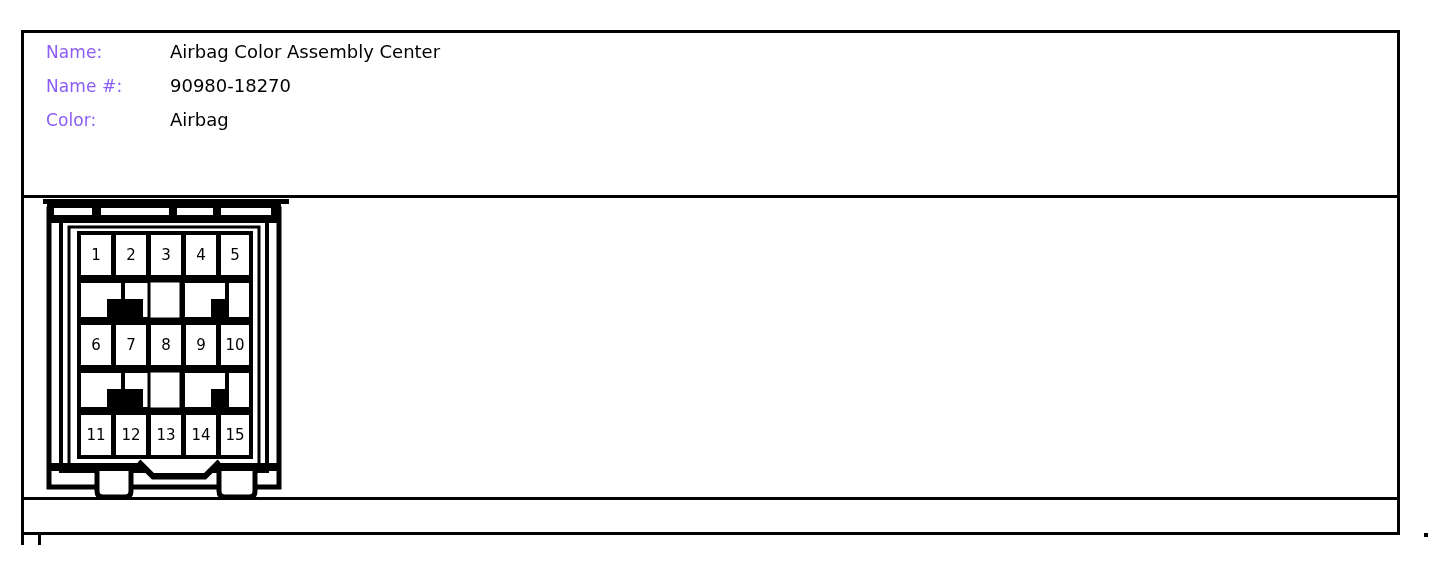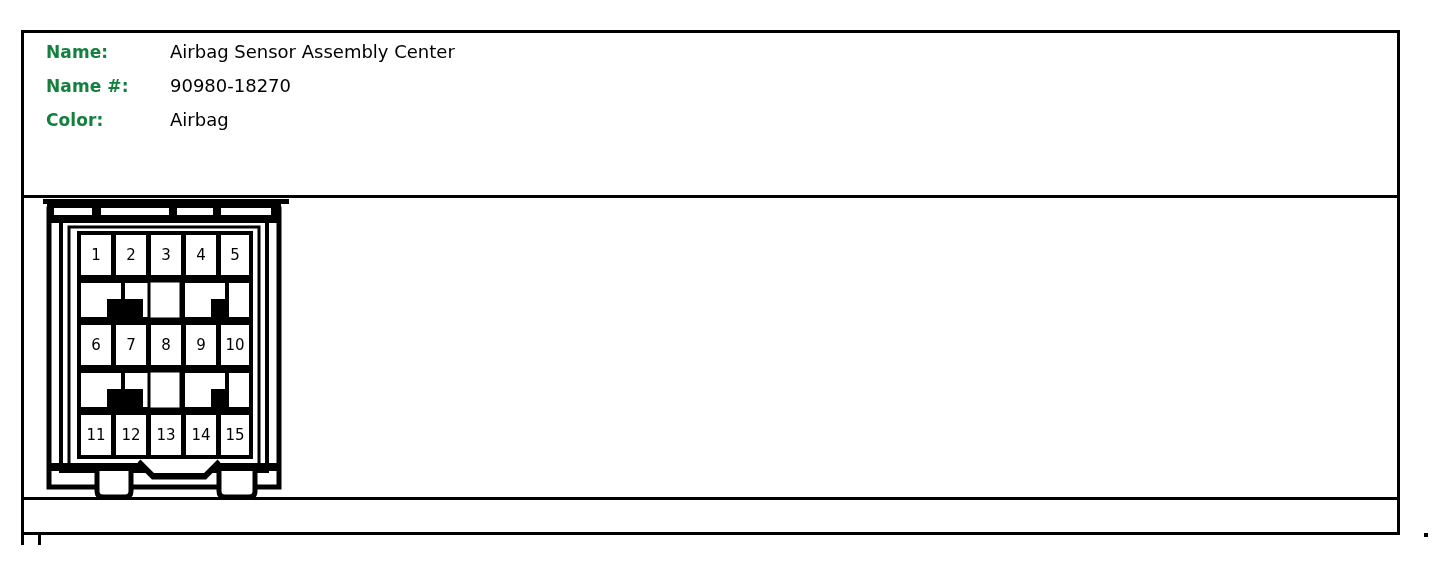--- a/index.html
+++ b/index.html
@@ -10,21 +10,21 @@
 
   
   .card{position:absolute;left:21px;top:30px;width:1379px;height:505px;
         border:3px solid #000;box-sizing:border-box;background:#fff;}
 
   
   .info{position:absolute;left:0;top:0;width:100%;height:165px;
         box-sizing:border-box;border-bottom:3px solid #000;}
   .info-row{display:flex;align-items:baseline;height:34px;padding-left:22px;}
   .info-row:first-child{padding-top:8px;}
-  .info-label{font-weight:bold;font-size:17px;color:#15803d;width:124px;
+  .info-label{font-weight:normal;font-size:17px;color:#8b5cf6;width:124px;
               flex:0 0 124px;letter-spacing:0.1px;}
   .info-value{font-size:18px;color:#000;white-space:nowrap;}
 
   
   .diagram-area{position:absolute;left:0;top:168px;width:100%;height:299px;
                 box-sizing:border-box;border-bottom:3px solid #000;}
   .conn-holder{position:absolute;left:19px;top:-2px;width:260px;height:302px;}
   .conn-holder svg{display:block;}
 
   
@@ -45,21 +45,21 @@
 
   <div class="left-rail"></div>
   <div class="rail-inner"></div>
 
   <div class="card">
 
     <div class="info">
 
       <div class="info-row">
         <span class="info-label">Name:</span>
-        <span class="info-value">Airbag Sensor Assembly Center</span>
+        <span class="info-value">Airbag Color Assembly Center</span>
       </div>
 
 
       <div class="info-row">
         <span class="info-label">Name #:</span>
         <span class="info-value">90980-18270</span>
       </div>
 
       <div class="info-row">
         <span class="info-label">Color:</span>

